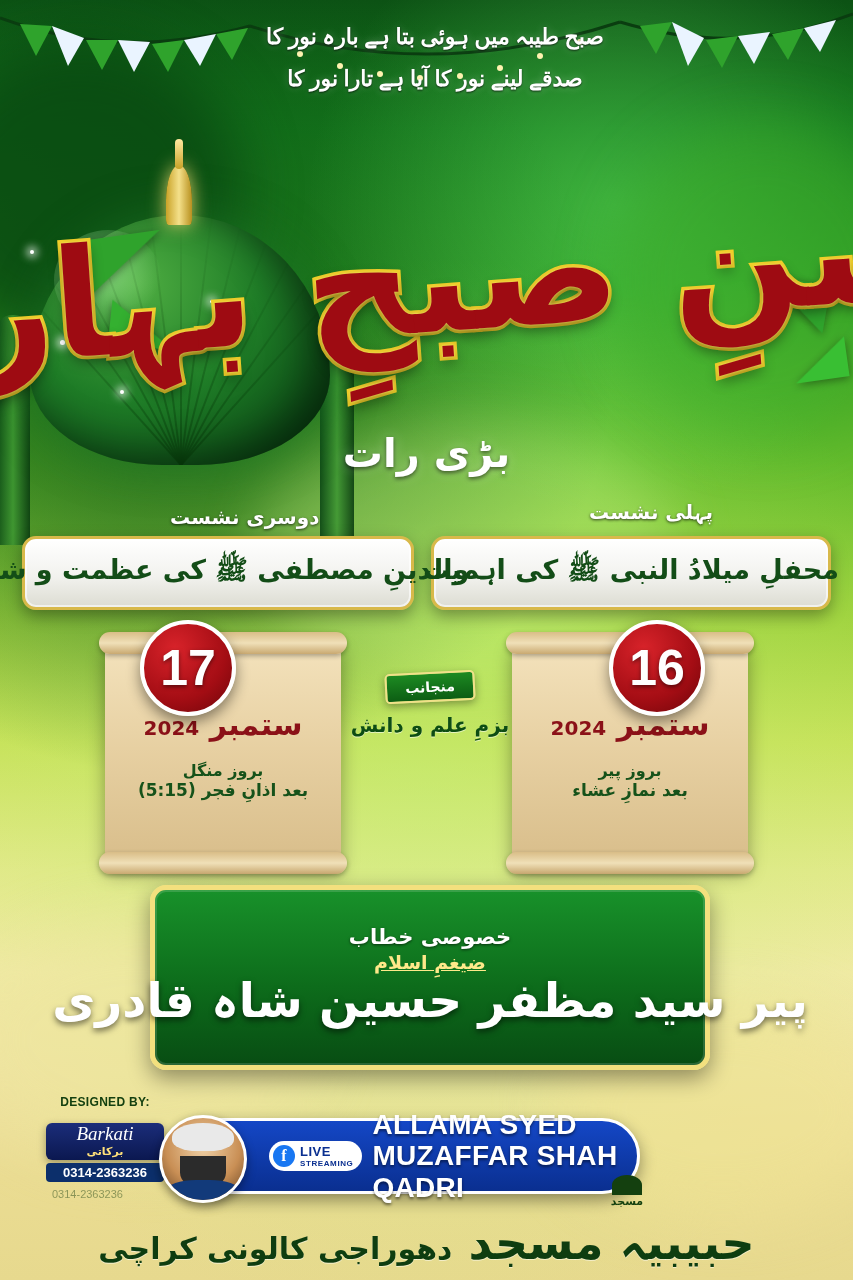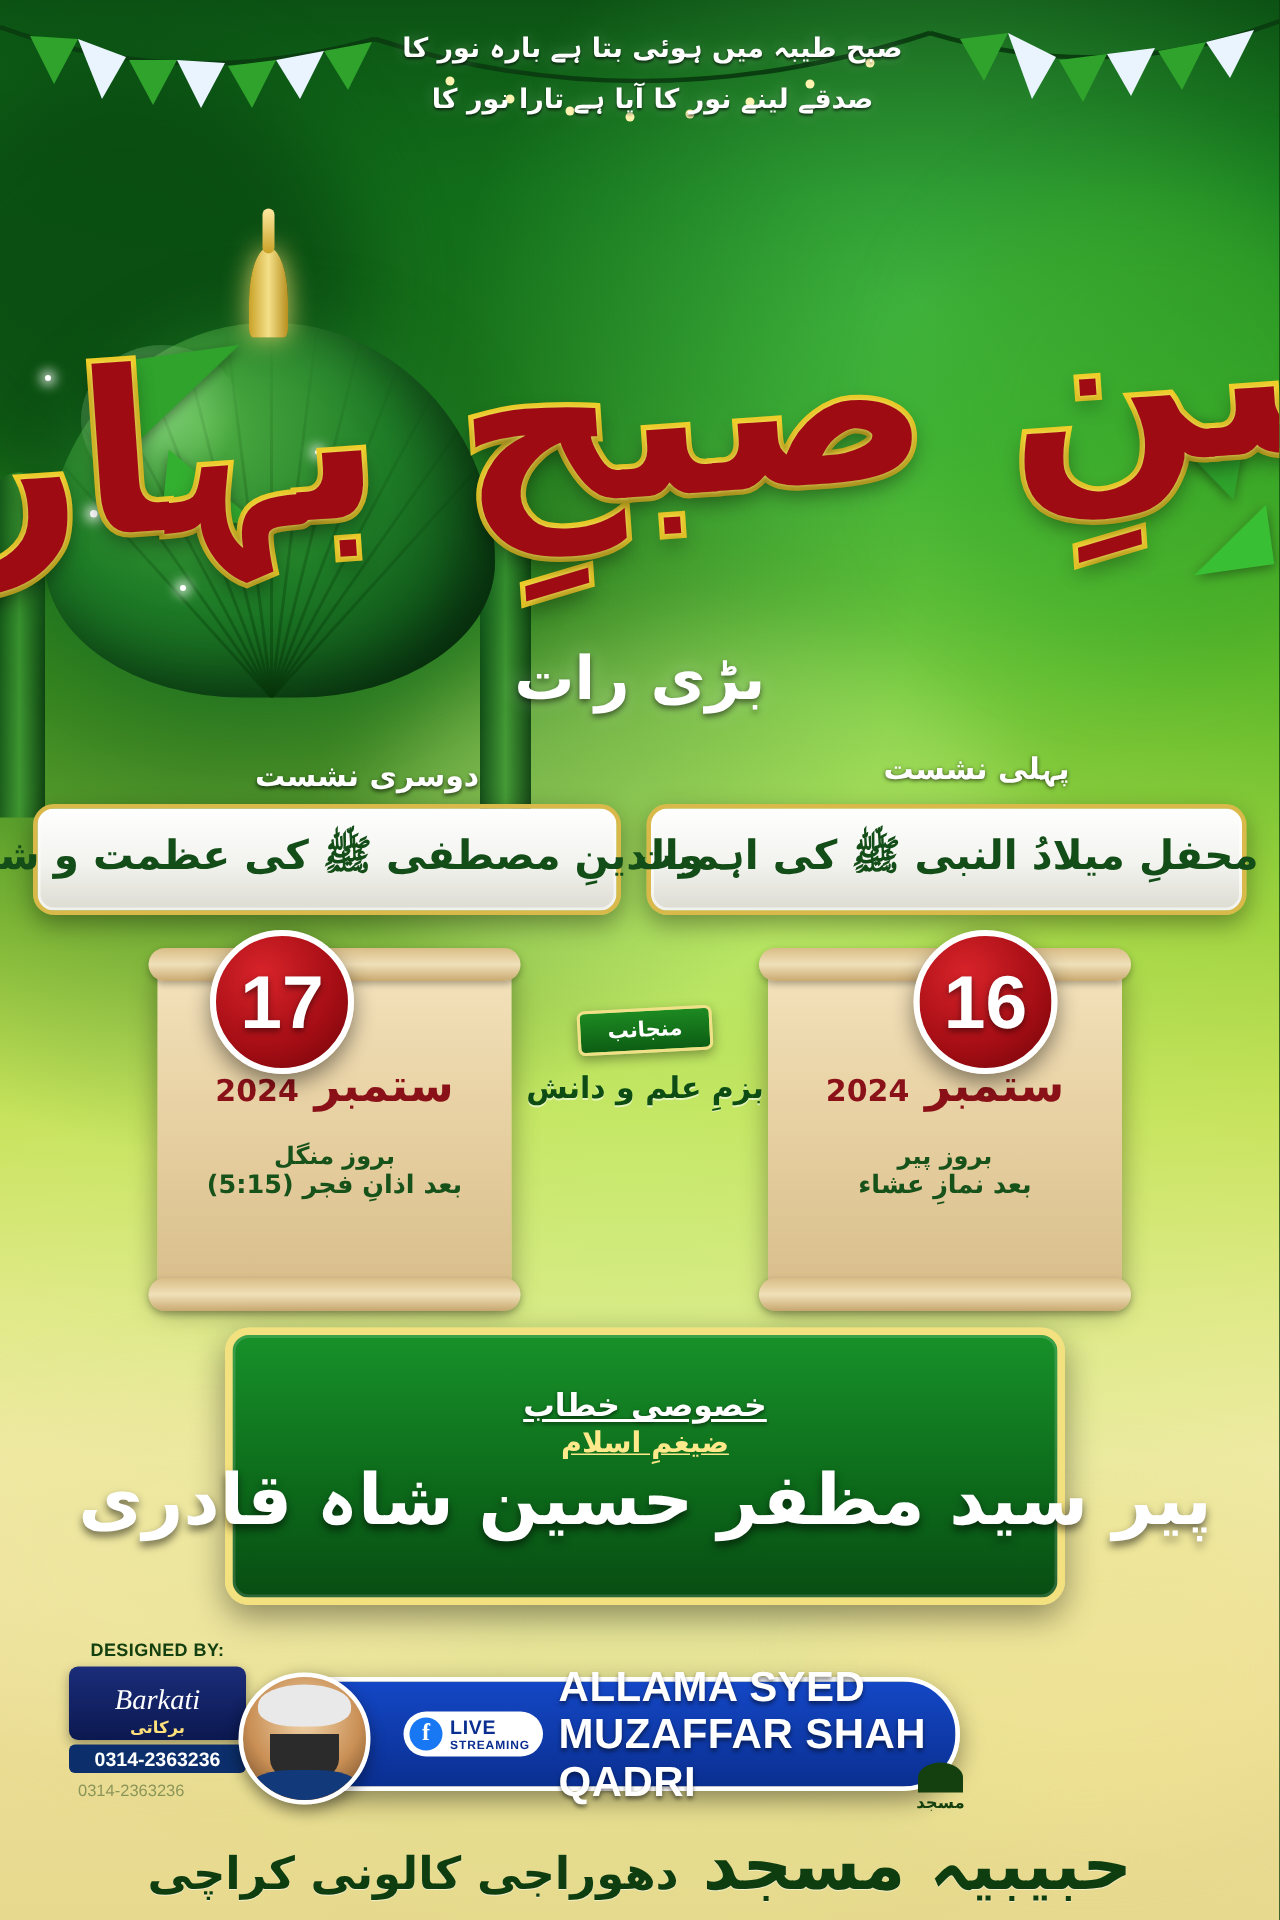--- a/index.html
+++ b/index.html
@@ -99,22 +99,23 @@
   
   .urdu {
     direction: rtl;
     font-family: "DejaVu Sans", sans-serif;
     font-weight: bold;
   }
 
   #top-couplet {
     position: absolute; left: 255px; top: 16px; width: 360px;
     text-align: center; line-height: 1.9;
-    font-size: 18px; color: #ffffff;
+    font-size: 22px; color: #ffffff;
     text-shadow: 0 1px 2px rgba(0,0,0,.65), 0 0 10px rgba(255,255,255,.25);
+    font-family: Liberation Serif, serif;
   }
 
   
   #title-wrap {
     position: absolute; left: 0; top: 115px; width: 853px; height: 330px;
     display: flex; align-items: center; justify-content: center;
   }
   #title {
     font-size: 150px; line-height: 1;
     color: #9e0b12;
@@ -215,36 +216,36 @@
 
   
   #speaker-panel {
     position: absolute; left: 150px; top: 885px; width: 560px; height: 185px;
     background: linear-gradient(180deg, #18912a 0%, #0d6c1b 55%, #084d13 100%);
     border: 5px solid #f3e07e;
     border-radius: 16px;
     box-shadow: 0 8px 22px rgba(0,0,0,.4), inset 0 0 0 2px rgba(255,255,255,.15);
     display: flex; flex-direction: column; align-items: center; justify-content: center;
   }
-  #speaker-head { color: #ffffff; font-size: 21px; margin-bottom: 2px; text-shadow: 0 1px 3px rgba(0,0,0,.6); text-decoration: underline; }
+  #speaker-head { color: #ffffff; font-size: 21px; margin-bottom: 2px; text-shadow: 0 1px 3px rgba(0,0,0,.6); }
   #speaker-pre  { color: #ffe98a; font-size: 19px; text-decoration: underline; }
   #speaker-name {
     color: #ffffff; font-size: 47px; line-height: 1.2; white-space: nowrap;
     text-shadow: 0 3px 6px rgba(0,0,0,.55);
   }
 
   
   #designed-box {
     position: absolute; left: 46px; bottom: 98px; width: 118px;
     text-align: center;
   }
   #designed-title { font-size: 12px; font-weight: bold; color: #14400f; letter-spacing: .3px; }
   #designed-logo {
-    margin-top: 4px; background: linear-gradient(180deg,#1b2d7a,#0b1850);
-    border-radius: 6px; padding: 12px 2px 2px;
+    margin-top: 14px; background: linear-gradient(180deg,#1b2d7a,#0b1850);
+    border-radius: 6px; padding: 0 2px 2px;
     box-shadow: 0 3px 8px rgba(0,0,0,.35);
   }
   #designed-logo .nm { color:#fff; font-size: 19px; font-family: "Liberation Serif", serif; font-style: italic; }
   #designed-logo .ur { color:#ffe07a; font-size: 11px; }
   #designed-phone {
     margin-top: 3px; background: #0c2f6b; color: #fff; font-size: 13px; font-weight: bold;
     border-radius: 4px; padding: 2px 0;
   }
 
   

